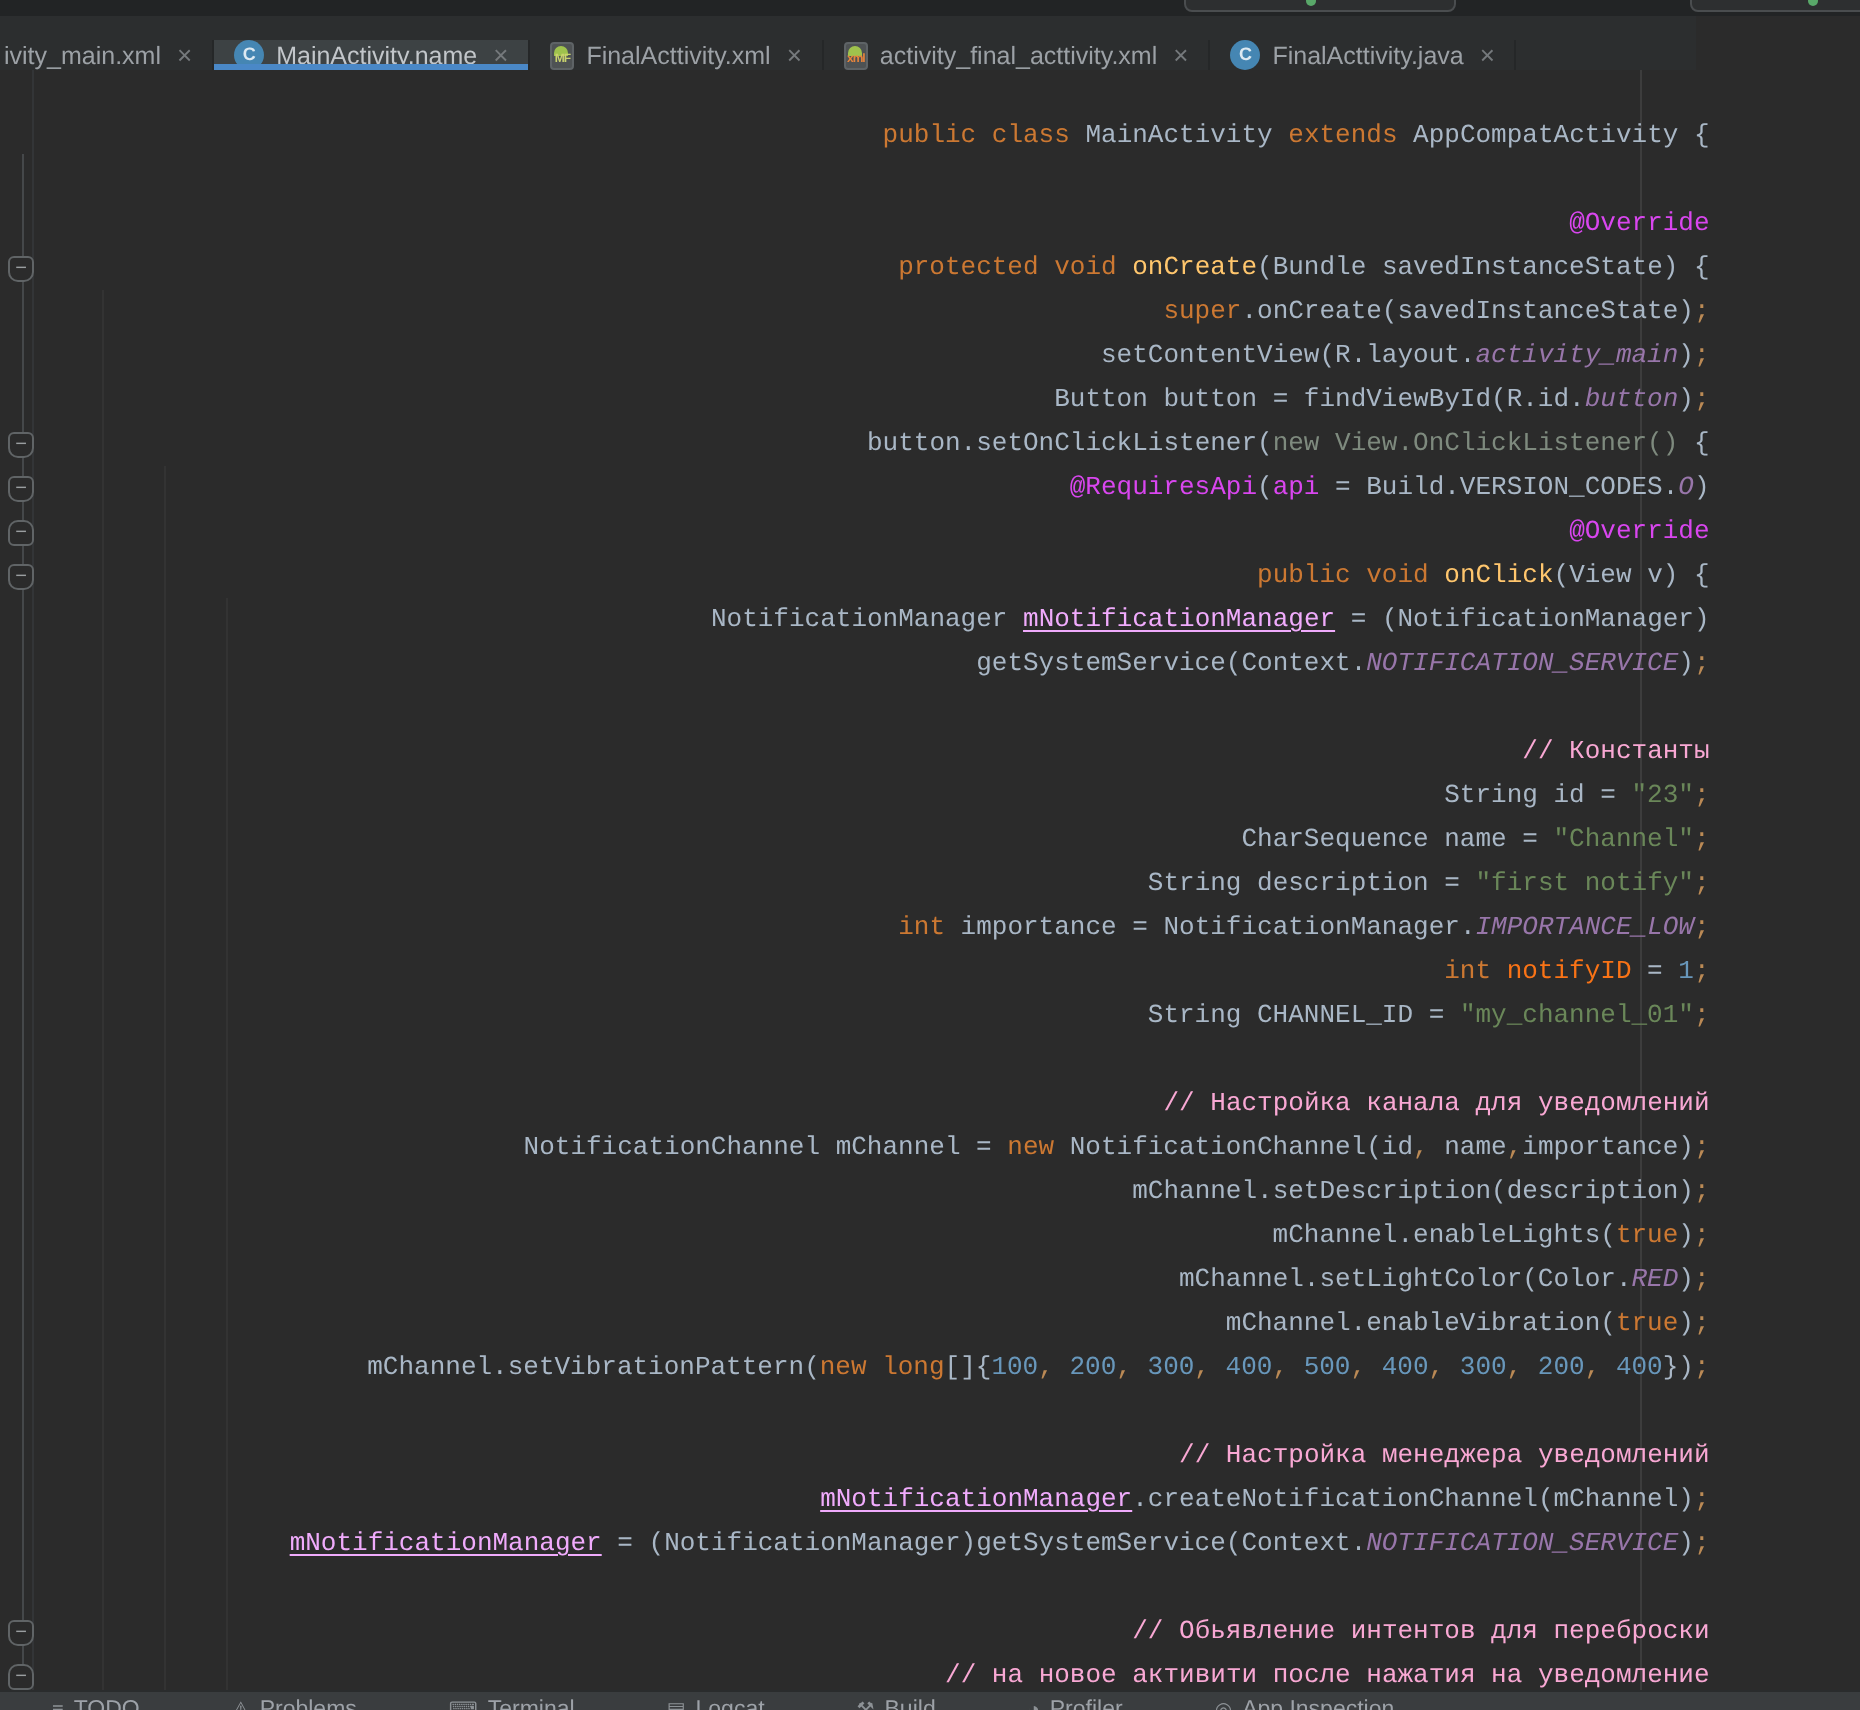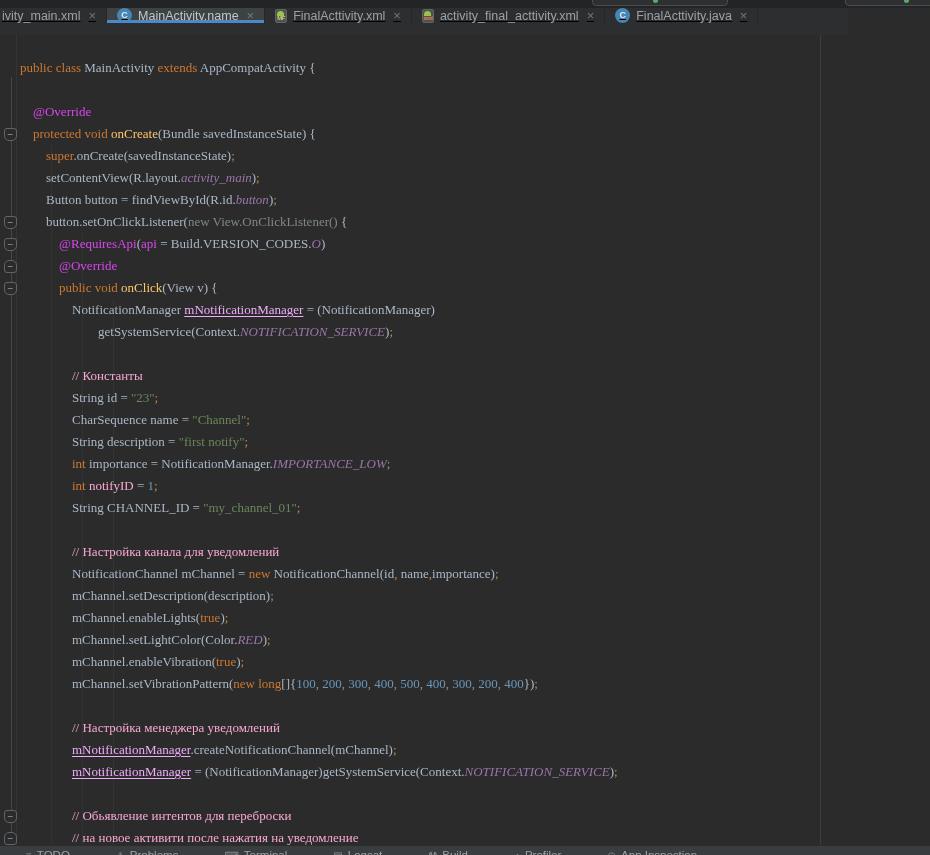--- a/index.html
+++ b/index.html
@@ -6,21 +6,21 @@
   html,body { width:930px; height:855px; overflow:hidden; background:#2B2B2B;
               font-family:"Liberation Sans", sans-serif; }
 
   
   .top-strip { position:absolute; left:0; top:0; width:930px; height:8px; background:#222425; }
   .tb-frag { position:absolute; top:-14px; height:20px; border:1px solid #4A4D4F; border-radius:4px; background:#2D2F30; }
   .tb-frag .dot { position:absolute; bottom:2px; width:5px; height:5px; border-radius:50%; background:#59A869; }
 
   
   .tabbar { position:absolute; left:0; top:8px; width:848px; height:27px; background:#2C2E2F;
-            display:flex; align-items:flex-start;text-decoration:underline; }
+            display:flex; align-items:flex-end; }
   .tab { position:relative; display:flex; align-items:center; gap:6px; padding:0 10px 0 10px;
          color:#9CA1A6; font-size:12.5px; border-right:1px solid #252728; cursor:default; white-space:nowrap; }
   .tab.first { padding-left:2px; }
   .tab.active { background:#3D4244; color:#C2C6CA; }
   .tab.active::after { content:""; position:absolute; left:0; right:0; bottom:0; height:3px; background:#4A88C7; }
   .tab .close { color:#75797C; font-size:13px; margin-left:2px; }
 
   .fico { display:inline-block; position:relative; flex:0 0 auto; }
   .fico-class { width:15px; height:15px; border-radius:50%; background:#4586B3;
                 color:#DCE9F2; font-size:9px; font-weight:bold; text-align:center; line-height:15px; }
@@ -32,34 +32,34 @@
   .lbl-mf { color:#C9D26E; }
   .lbl-xml { color:#E8853C; }
 
   
   .editor { position:absolute; left:0; top:35px; width:930px; height:810px; background:#2B2B2B; overflow:hidden; }
   .gutter-sep { position:absolute; left:16px; top:0; bottom:0; width:1px; background:#333537; }
   .fold-line { position:absolute; left:11px; top:42px; bottom:0; width:1px; background:#45484A; }
   .indent-guide { position:absolute; width:1px; background:#3A3A3A; opacity:.55; }
   .margin-guide { position:absolute; left:820px; top:0; bottom:0; width:1px; background:#3D3D3D; }
 
-  .code { position:absolute; left:20px; top:22px; font-family:Liberation Serif, serif;
-          font-size:13px; line-height:22px; white-space:pre; color:#A9B7C6; }
+  .code { position:absolute; left:20px; top:22px; font-family:Liberation Mono, monospace;
+          font-size:13px; line-height:22px; white-space:pre; color:#A9B7C6;text-align:right; }
   .code-line { height:22px; }
 
   .sg-kw   { color:#CC7832; }
   .sg-ann  { color:#d946ef; }
   .sg-mth  { color:#FFC66D; }
   .sg-str  { color:#6A8759; }
   .sg-num  { color:#6897BB; }
   .sg-cmt  { color:#f9a8d4; }
   .sg-fld  { color:#9876AA; font-style:italic; }
   .sg-def  { color:#A9B7C6; }
   .sg-dim  { color:#7E8A7E; }
-  .sg-unused { color:#f9a8d4; }
+  .sg-unused { color:#f97316; }
   .sg-punc { color:#BB8A55; }
   .sg-ufld { color:#f0abfc; text-decoration:underline; text-underline-offset:2px; }
 
   .fold-marker { position:absolute; left:4px; width:13px; height:13px; border:1px solid #606466;
                  border-radius:3px; background:#2B2B2B; color:#9A9EA0; font-size:10px;
                  line-height:11px; text-align:center; cursor:pointer; }
   .fold-marker.up { border-radius:5px 5px 3px 3px; }
   .fold-marker.down { border-radius:3px 3px 5px 5px; }
 
   

